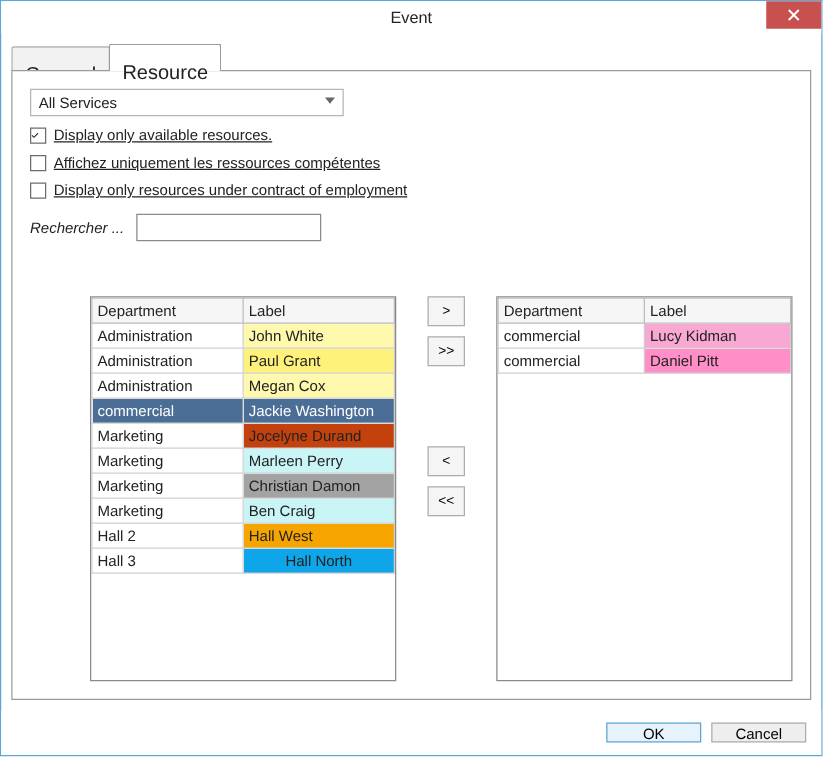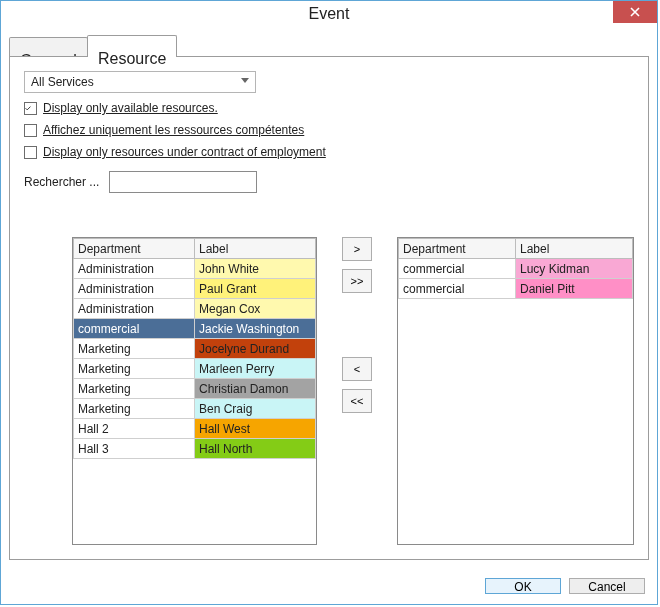--- a/index.html
+++ b/index.html
@@ -2,40 +2,40 @@
 <html><head>
 <meta charset="utf-8">
 <style>
   * { box-sizing: border-box; }
   html, body { margin:0; padding:0; font-family: "Segoe UI", Tahoma, sans-serif; font-size:12px; color:#222; }
   body { background:#fff; width:660px; height:607px; position:relative; }
 
   .window { width:658px; height:605px; border:1px solid #5ea6d6; background:#fff; position:relative; }
 
   .titlebar { height:26px; background:#fff; position:relative; }
-  .title-text { position:absolute; left:0; right:0; text-align:center; line-height:26px; font-size:16px; }
+  .title-text { position:absolute; left:0; right:0; text-align:center; line-height:26px; font-size:13px; }
   .close-btn { position:absolute; right:0; top:0; width:44px; height:22px; background:#c8504f; display:flex; justify-content:center; align-items:center; color:#fff; }
   .close-btn svg { width:10px; height:10px; }
 
   .content { position:absolute; left:0; right:0; top:26px; bottom:36px; padding:8px 8px 0 8px; }
 
   .tabstrip { height:22px; display:flex; align-items:flex-end; gap:0; }
   .tab { height:20px; padding:14px 10px 0 10px; border:1px solid #9c9c9c; border-bottom:none; background:#f2f2f2; font-size:16px; margin-right:-1px; border-radius:2px 2px 0 0; cursor:pointer; }
   .tab.active { background:#fff; height:22px; position:relative; z-index:2; }
   .tabpanel { border:1px solid #9c9c9c; position:absolute; left:8px; right:8px; top:29px; bottom:8px; background:#fff; padding:14px 14px; margin-top:0; }
 
-  .dropdown { width:232px; height:22px; border:1px solid #b5b5b5; background:#fff; display:flex; align-items:center; padding:0 6px; position:relative; cursor:pointer; }
+  .dropdown { width:251px; height:22px; border:1px solid #b5b5b5; background:#fff; display:flex; align-items:center; padding:0 6px; position:relative; cursor:pointer; }
   .dropdown .caret { position:absolute; right:6px; top:6px; width:0;height:0;border-left:4px solid transparent;border-right:4px solid transparent;border-top:5px solid #666; }
 
   .check-row { display:flex; align-items:center; gap:6px; margin-top:8px;text-decoration:underline; }
   .chk { width:13px; height:13px; border:1px solid #6c6c6c; background:#fff; display:flex; align-items:center; justify-content:center; }
   .chk.checked::after { content:""; width:9px; height:9px; background: no-repeat center/contain; }
   .chk.checked svg { width:11px; height:11px; }
 
-  .search-row { display:flex; align-items:center; gap:10px; margin-top:12px; }
+  .search-row { display:flex; align-items:center; gap:10px; margin-top:12px;font-style:italic; }
   .search-input { width:148px; height:22px; border:1px solid #8a8a8a; background:#fff; padding:0 4px; font:inherit; }
 
   .lists-area { position:absolute; left:14px; right:14px; top:180px; bottom:14px; display:flex; gap:8px;padding-left:48px; }
   .list-box { border:1px solid #8a8a8a; background:#fff; width:240px; overflow:hidden; }
   .list-box.right { flex:1; }
   .btn-col { display:flex; flex-direction:column; align-items:center; width:64px; padding-top:0; }
   .move-btn { width:30px; height:24px; border:1px solid #adadad; background:#f5f5f5; margin-bottom:8px; display:flex; align-items:center; justify-content:center; font-size:11px; cursor:pointer; }
 
   table.grid { border-collapse:collapse; width:100%; table-layout:fixed; }
   table.grid th { background:#f6f6f6; border:1px solid #bcbcbc; font-weight:normal; text-align:left; padding:2px 4px; height:20px; }
@@ -141,21 +141,21 @@
                 <tr>
                   <td>Marketing</td>
                   <td style="background: rgb(201, 245, 246);">Ben Craig</td>
                 </tr>
                 <tr>
                   <td>Hall 2</td>
                   <td style="background: rgb(246, 165, 0);">Hall West</td>
                 </tr>
                 <tr>
                   <td>Hall 3</td>
-                  <td style="background: #84cc16;">Hall North</td>
+                  <td style="background: #0ea5e9; text-align: center;">Hall North</td>
                 </tr>
               </tbody>
           </table>
         </div>
 
         <div class="btn-col">
           <div style="height:0px;"></div>
           <button class="move-btn">&gt;</button>
           <button class="move-btn">&gt;&gt;</button>
           <div style="height:56px;"></div>

